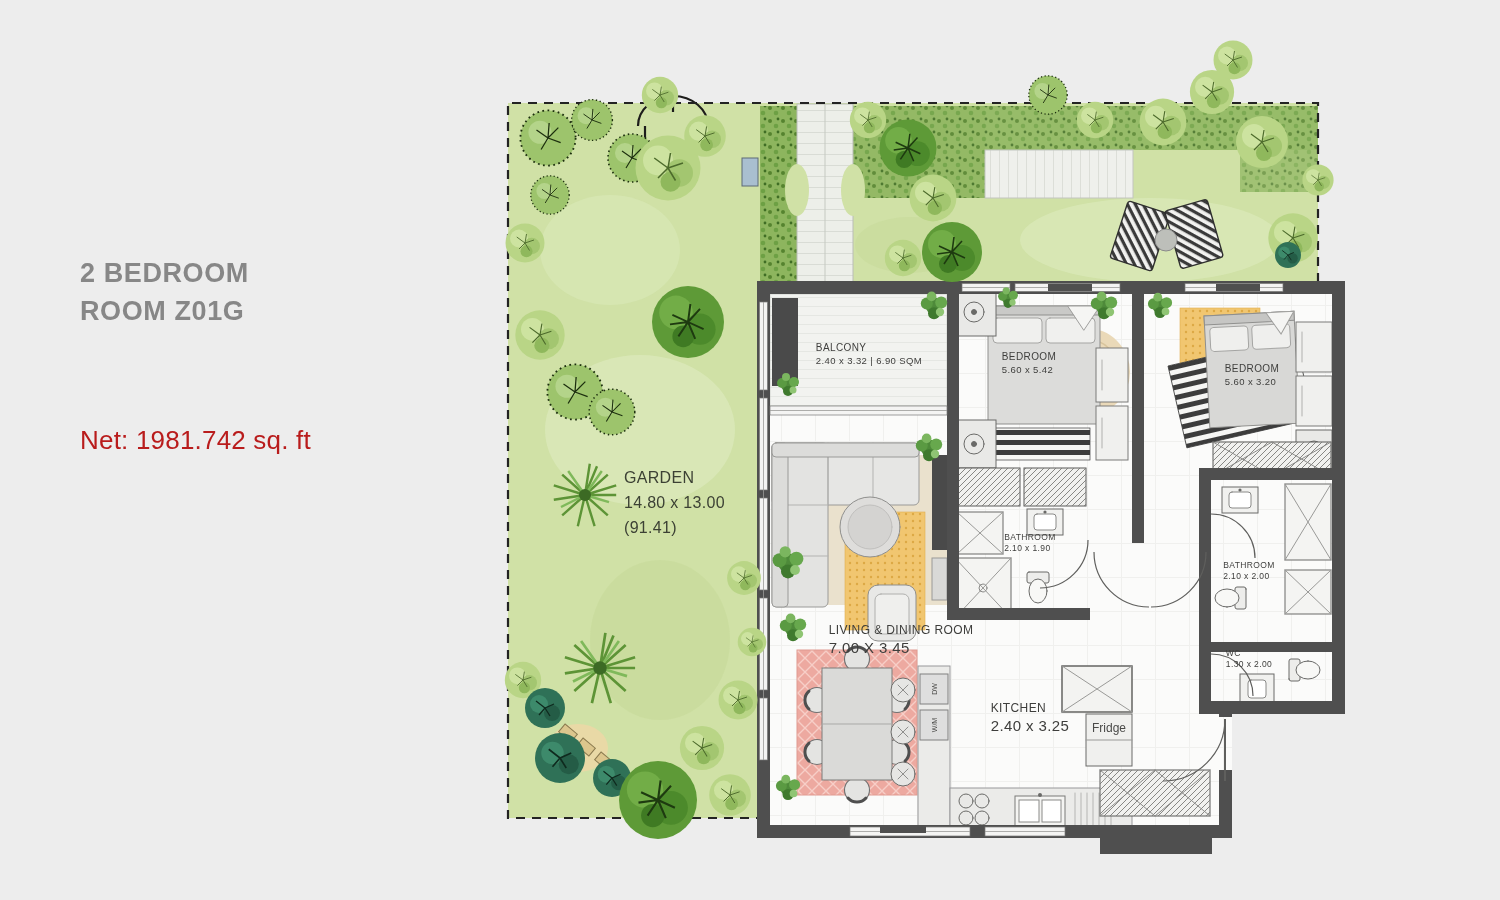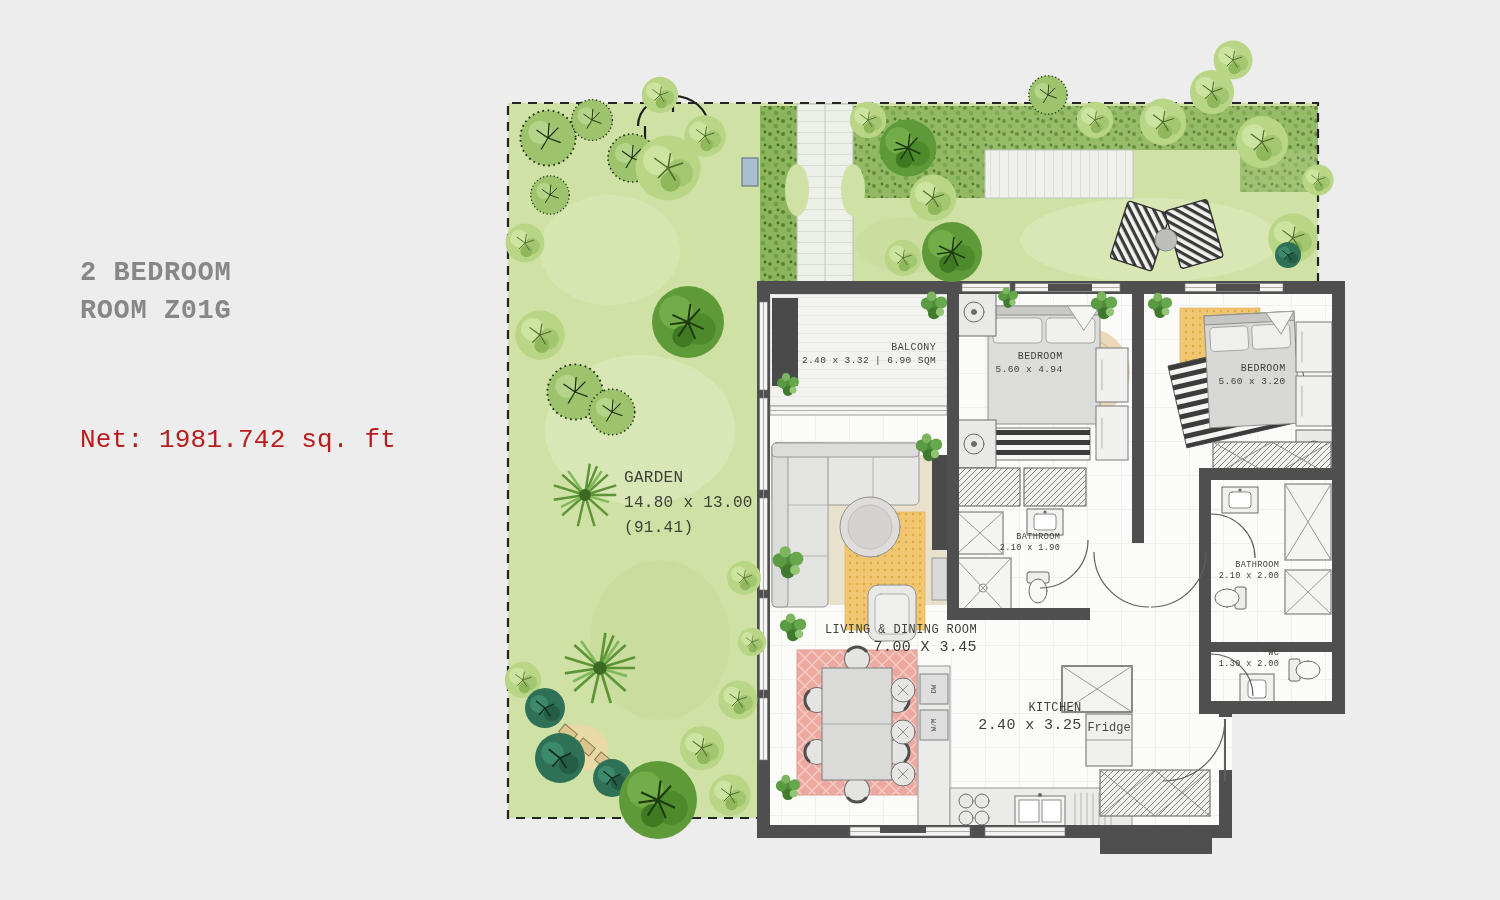--- a/index.html
+++ b/index.html
@@ -1,27 +1,27 @@
 <!DOCTYPE html>
 <html><head>
 <meta charset="utf-8">
 <style>
   html,body{margin:0;padding:0;background:#ededed;}
   .page{position:relative;width:1500px;height:900px;background:#ededed;overflow:hidden;
-        font-family:Liberation Mono, monospace;}
+        font-family:Liberation Sans, sans-serif;}
   .plan-svg{position:absolute;left:0;top:0;width:1500px;height:900px;}
 
   
   .info-title{position:absolute;left:80px;top:254px;font-size:27px;font-weight:bold;
               color:#878787;line-height:38px;letter-spacing:.6px;}
   .info-stats{position:absolute;left:80px;top:420px;font-size:26px;color:#b91c1c;
               line-height:41px;letter-spacing:.2px;}
 
   
-  .lbl{position:absolute;transform:translateX(-50%);text-align:right;color:#3e3e3c;
+  .lbl{position:absolute;transform:translateX(-50%);text-align:left;color:#3e3e3c;
        line-height:1.35;white-space:nowrap;letter-spacing:.4px;}
   .lbl .nm{font-size:10px;}
   .lbl .dm{font-size:9.5px;}
   .lbl-sm .nm{font-size:8.5px;}
   .lbl-sm .dm{font-size:8.5px;}
   .lbl-lg .nm{font-size:12px;}
   .lbl-lg .dm{font-size:15px;}
   .garden-lbl{position:absolute;left:624px;top:466px;color:#3c4134;font-size:16px;
               line-height:1.55;letter-spacing:.3px;text-align:left;}
   .fridge-lbl{position:absolute;left:1109px;top:721px;transform:translateX(-50%);
@@ -466,21 +466,21 @@
     <div>14.80 x 13.00</div>
     <div>(91.41)</div>
   </div>
 
   <div class="lbl" style="left:869px;top:341px;">
     <div class="nm">BALCONY</div>
     <div class="dm">2.40 x 3.32 | 6.90 SQM</div>
   </div>
   <div class="lbl" style="left:1029px;top:350px;">
     <div class="nm">BEDROOM</div>
-    <div class="dm">5.60 x 4.94</div>
+    <div class="dm">5.60 x 5.42</div>
   </div>
   <div class="lbl" style="left:1252px;top:362px;">
     <div class="nm">BEDROOM</div>
     <div class="dm">5.60 x 3.20</div>
   </div>
   <div class="lbl lbl-sm" style="left:1030px;top:532px;">
     <div class="nm">BATHROOM</div>
     <div class="dm">2.10 x 1.90</div>
   </div>
   <div class="lbl lbl-sm" style="left:1249px;top:560px;">

